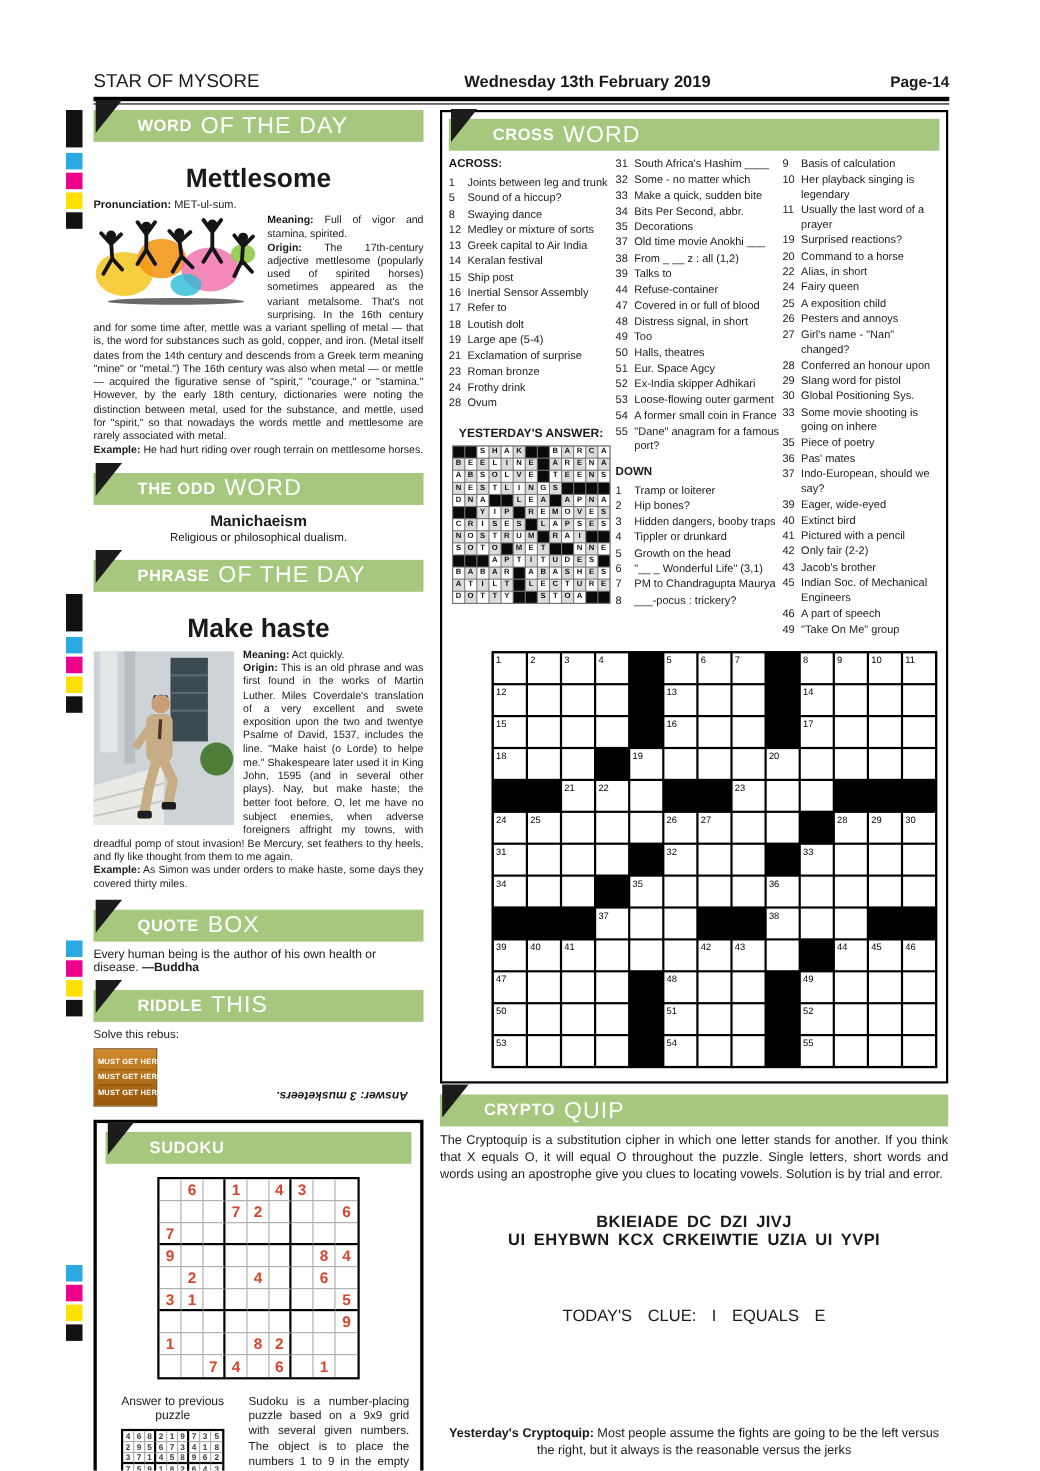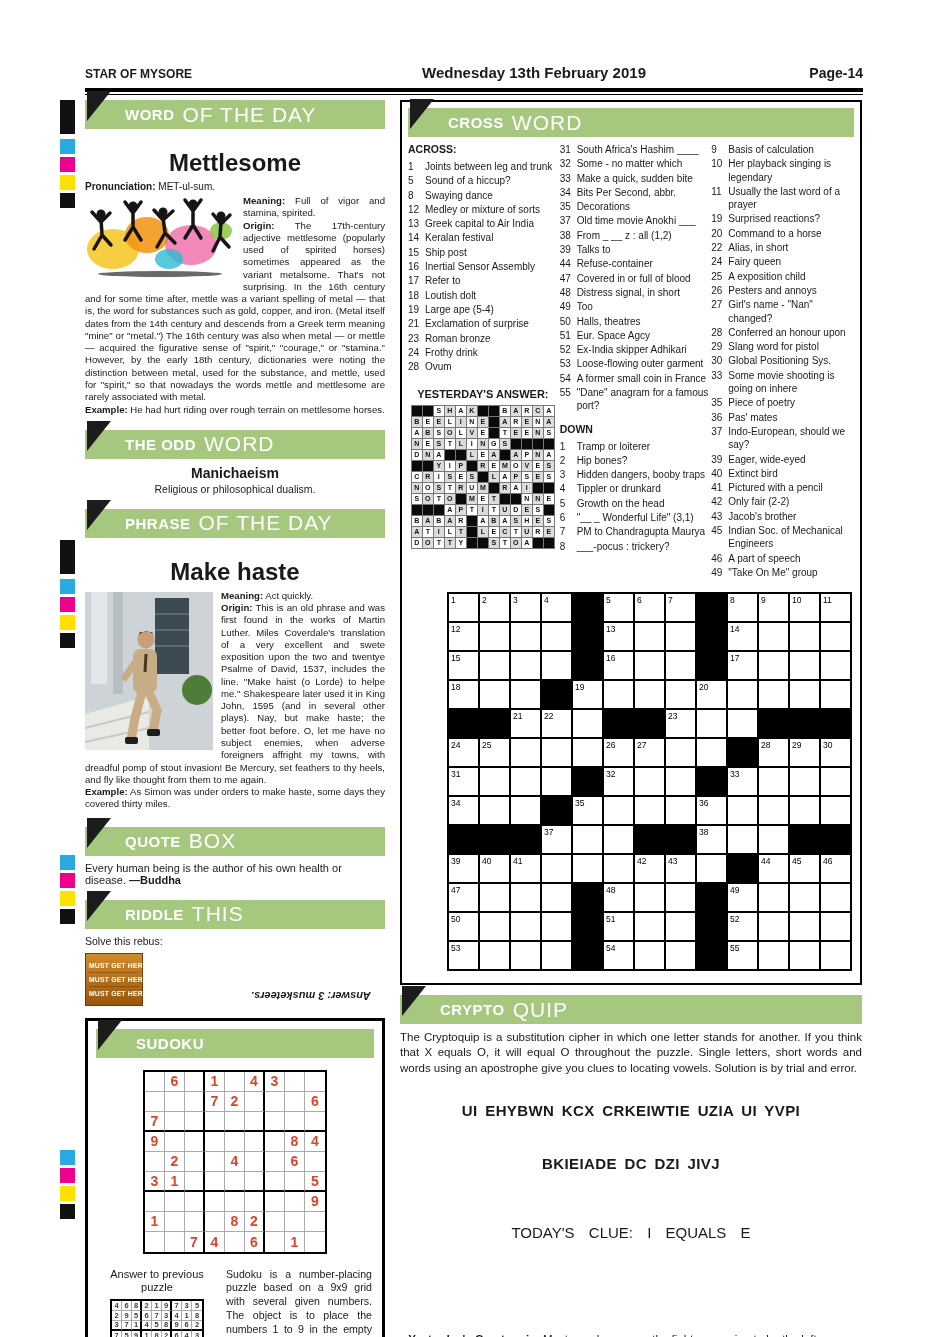--- a/index.html
+++ b/index.html
@@ -2,21 +2,21 @@
 <html style="--green: #a6c77e; --red: #d9442b;"><head>
 <meta charset="utf-8">
 <style>
   * { box-sizing: border-box; margin: 0; padding: 0; }
   html,body { background:#ffffff; }
   body { font-family:"Liberation Sans", sans-serif; color:#1a1a1a; }
   .page { position:relative; width:945px; height:1337px; background:#fff; overflow:hidden; }
 
   
   .masthead { position:absolute; left:85px; top:64px; width:778px; display:flex; align-items:baseline; }
-  .mh-paper { font-weight:bold; font-size:12px; width:240px; }
+  .mh-paper { font-weight:normal; font-size:17px; width:240px; }
   .mh-date  { font-weight:bold; font-size:15px; flex:1; text-align:center; }
   .mh-page  { font-weight:bold; font-size:14px; width:120px; text-align:right; }
   .mh-rule  { position:absolute; left:85px; top:88px; width:778px; border-top:4px solid #000; border-bottom:1px solid #000; height:7px; }
 
   
   .pmark { position:absolute; left:60px; width:15px; }
   .pmark .bar { width:15px; height:34px; background:#111; margin-bottom:5px; }
   .pmark .sq  { width:15px; height:15px; margin-bottom:3px; }
 
   
@@ -1046,20 +1046,20 @@
         </div>
     </div>
 
     <div class="crypto">
       <div class="banner">
         <span class="corner"></span>
         <span class="b-bold">CRYPTO</span>
         <span class="b-light">QUIP</span>
       </div>
       <div class="crypto-intro">The Cryptoquip is a substitution cipher in which one letter stands for another. If you think that X equals O, it will equal O throughout the puzzle. Single letters, short words and words using an apostrophe give you clues to locating vowels. Solution is by trial and error.</div>
+      <div class="crypto-line">BKIEIADE DC DZI JIVJ</div>
       <div class="crypto-line l1">UI EHYBWN KCX CRKEIWTIE UZIA UI YVPI</div>
-      <div class="crypto-line">BKIEIADE DC DZI JIVJ</div>
       <div class="crypto-clue">TODAY'S CLUE: I EQUALS E</div>
       <div class="crypto-yday"><b>Yesterday's Cryptoquip:</b><span>Most people assume the fights are going to be the left versus the right, but it always is the reasonable versus the jerks</span></div>
     </div>
   </div>
 
 </div>
 
 </body></html>

